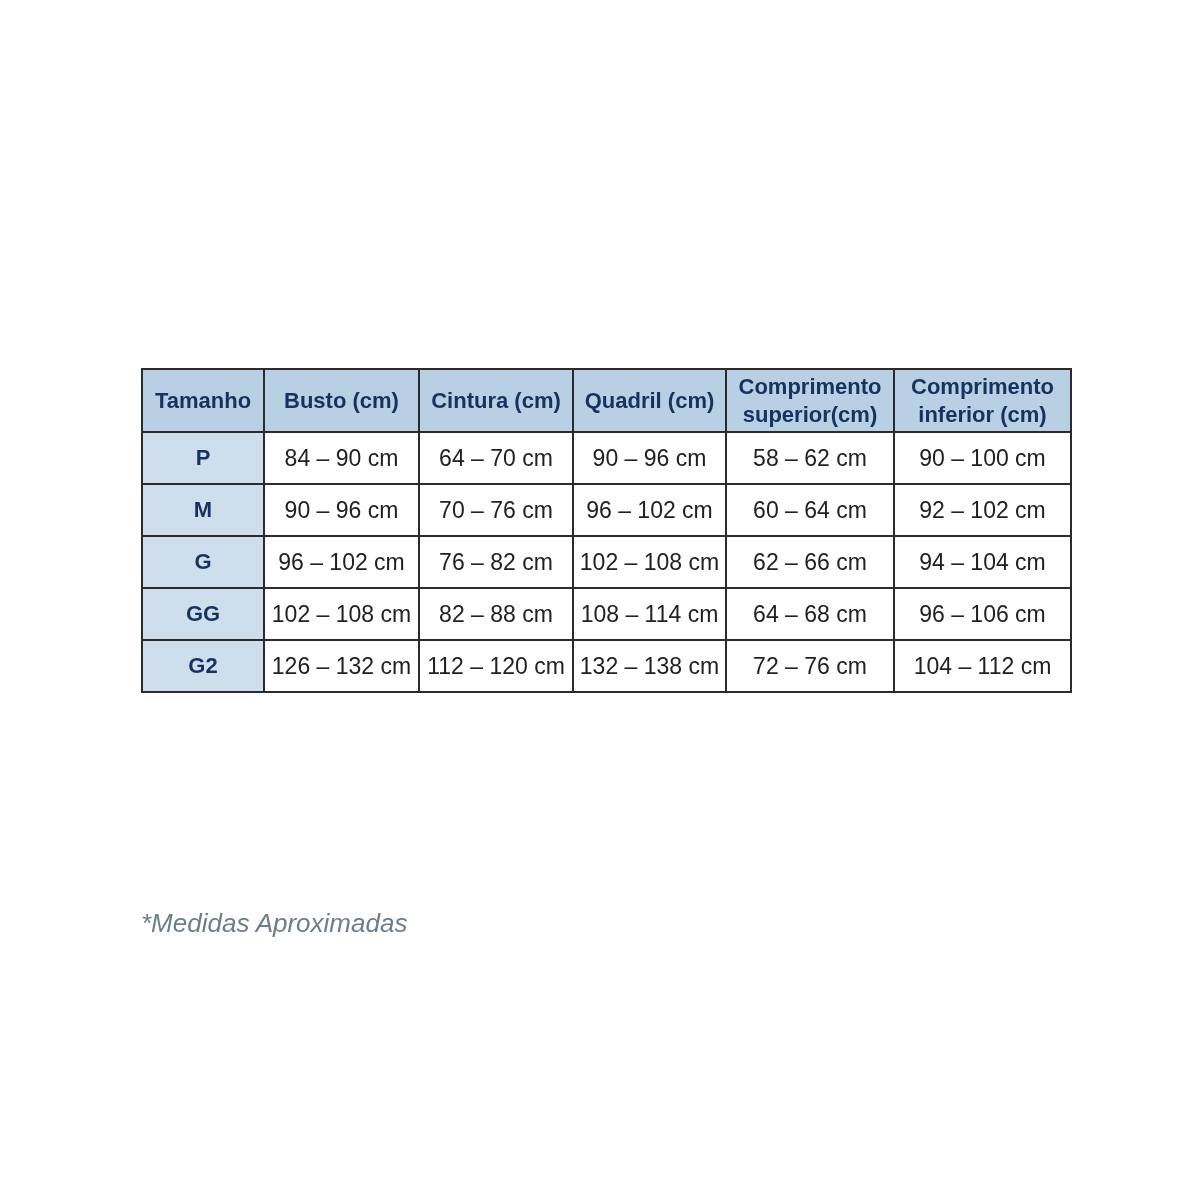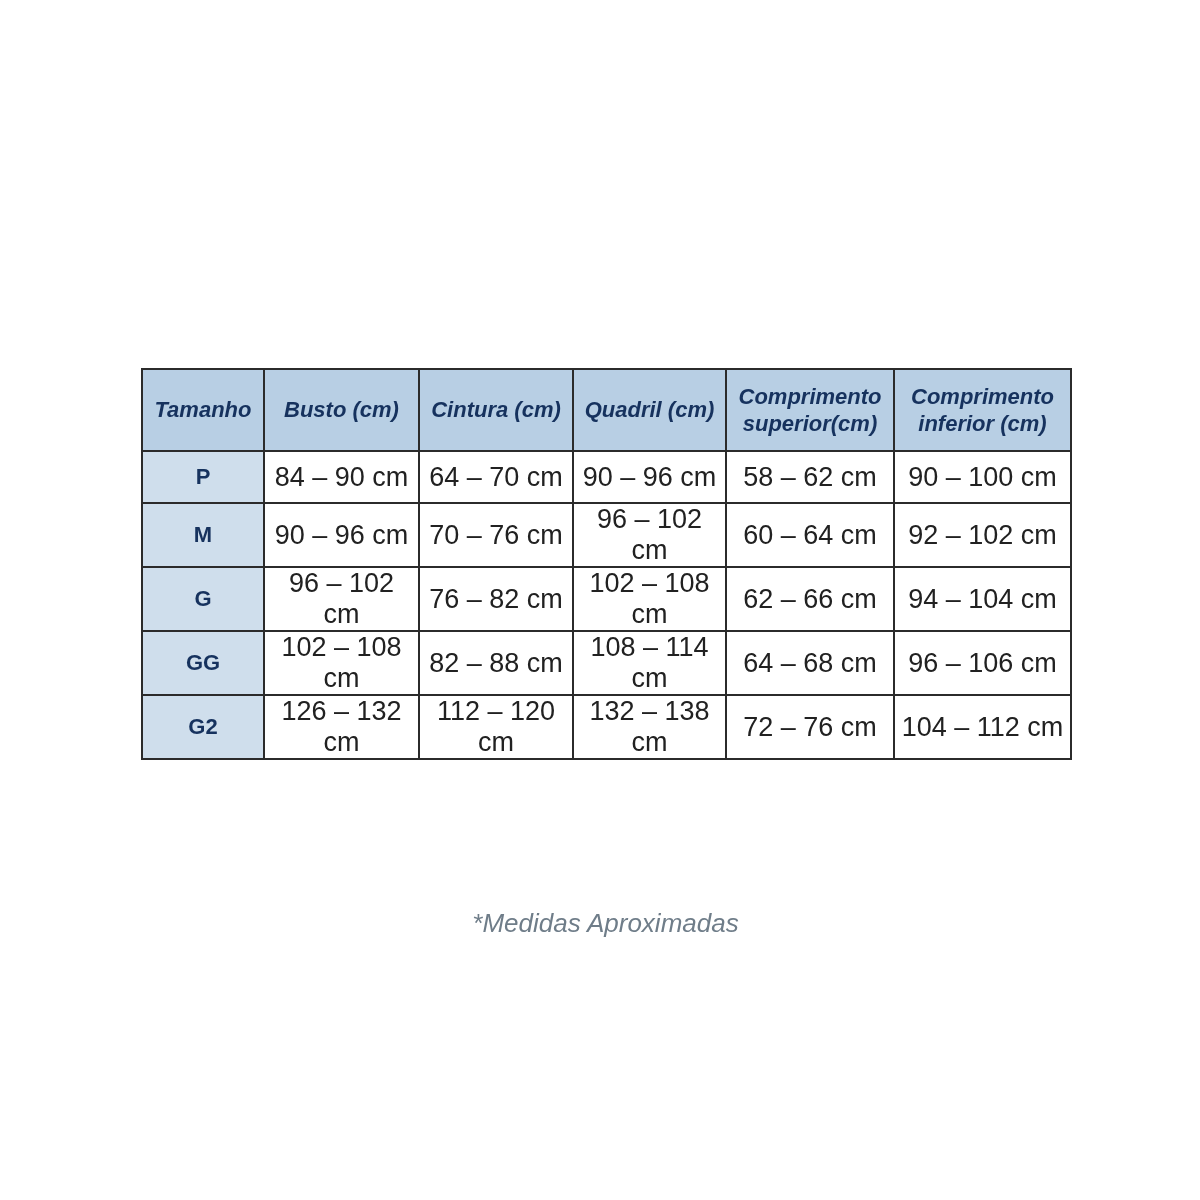--- a/index.html
+++ b/index.html
@@ -24,51 +24,50 @@
     table-layout: fixed;
   }
   table.size-chart th,
   table.size-chart td {
     border: 2px solid #2b2b2b;
     text-align: center;
     vertical-align: middle;
     padding: 0 4px;
   }
   table.size-chart thead tr {
-    height: 82px;
-    font-style: italic;
+    height: 63px;
   }
   table.size-chart thead th {
     background: #b8cfe4;
     color: #16325e;
     font-weight: bold;
     font-size: 22px;
     line-height: 1.25;
   }
   table.size-chart tbody tr {
     height: 52px;
   }
   table.size-chart tbody td {
     background: #ffffff;
     color: #212121;
-    font-size: 27px;
+    font-size: 23px;
     font-weight: 400;
   }
   table.size-chart tbody td.size {
     background: #cfdeec;
     color: #16325e;
     font-weight: bold;
     font-size: 22px;
   }
   .footnote {
     position: absolute;
     left: 141px;
     top: 908px;
     width: 929px;
-    text-align: center;
+    text-align: left;
     font-style: italic;
     font-size: 26px;
     color: #6f7d89;
   }
 </style>
 </head>
 <body>
 
 <div class="stage">
 

